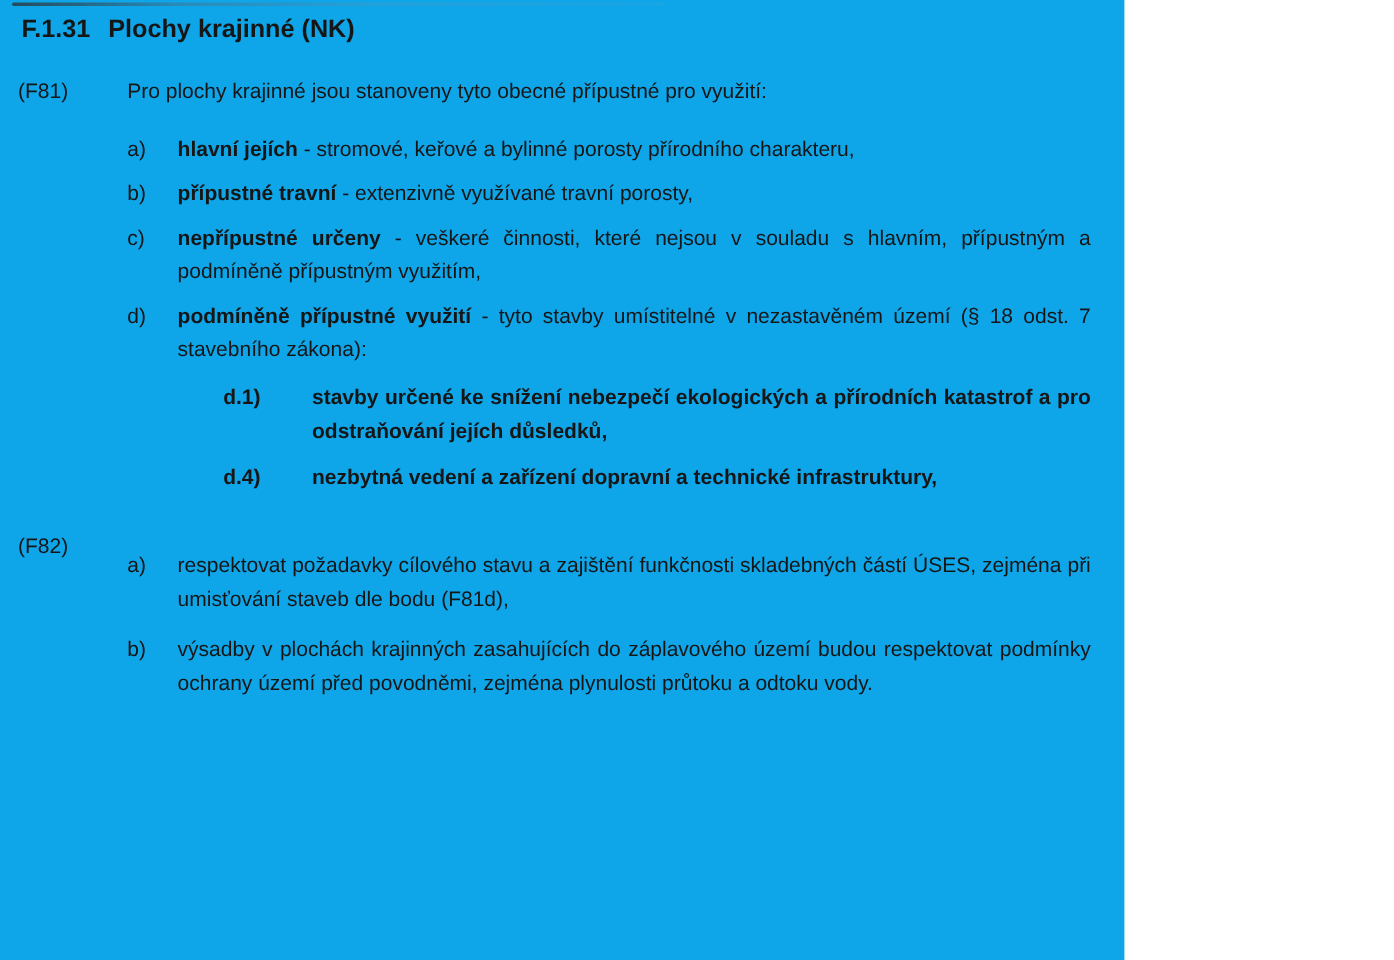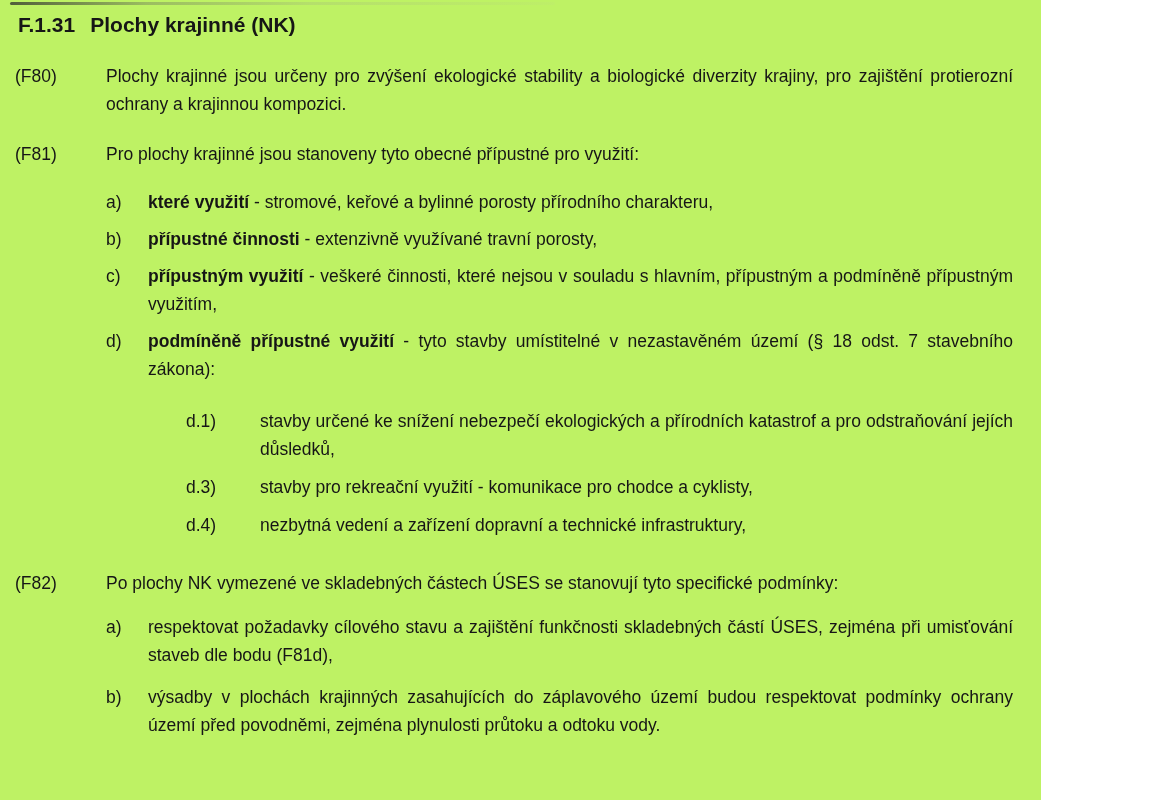--- a/index.html
+++ b/index.html
@@ -1,23 +1,23 @@
 <!DOCTYPE html>
 <html lang="cs"><head>
 <meta charset="utf-8">
 <style>
   html, body { margin: 0; padding: 0; background: #ffffff; }
   body { font-family: "Liberation Sans", "DejaVu Sans", sans-serif; color: #161616; }
 
   .page {
     position: relative;
-    width: 1041px;
+    width: 937px;
     height: 800px;
     box-sizing: border-box;
-    background: #bef264;
+    background: #0ea5e9;
     padding: 13px 28px 0 15px;
     overflow: hidden;
   }
 
   
   .scan-artifact {
     position: absolute;
     top: 2px; left: 10px;
     width: 545px; height: 3px;
     background: linear-gradient(to right,
@@ -49,95 +49,84 @@
   .para-f81 .items { margin-top: 20px; }
   .para-f82 { margin-top: 20px; }
   .para-f82 .items { margin-top: 16px; }
 
   .item { display: grid; grid-template-columns: 42px 1fr; margin-bottom: 9px; }
   .imarker { display: block; }
   .itext b { font-weight: bold; }
 
   .para-f82 .item { margin-bottom: 14px; }
 
-  .subitems { margin-left: 80px; margin-top: 24px; }
+  .subitems { margin-left: 80px; margin-top: 12px; font-weight: bold; }
   .subitem { display: grid; grid-template-columns: 74px 1fr; margin-bottom: 10px; }
 
   .closing { margin-left: 80px; }
 </style>
 </head>
 <body>
 
 <div class="page">
 
   <div class="scan-artifact"></div>
 
   <h1 class="heading">
     <span>F.1.31</span>
     <span>Plochy krajinné (NK)</span>
   </h1>
 
-  <section class="para para-f80">
-    <div class="plabel">(F80)</div>
-    <div class="pbody">
-      <p class="just">Plochy krajinné jsou určeny pro zvýšení ekologické stability a biologické diverzity krajiny, pro zajištění protierozní ochrany a krajinnou kompozici.</p>
-    </div>
-  </section>
 
   <section class="para para-f81">
     <div class="plabel">(F81)</div>
     <div class="pbody">
       <p>Pro plochy krajinné jsou stanoveny tyto obecné přípustné pro využití:</p>
 
       <div class="items">
 
         <div class="item">
           <span class="imarker">a)</span>
-          <p class="itext just"><b>které využití</b><span> - stromové, keřové a bylinné porosty přírodního charakteru,</span></p>
+          <p class="itext just"><b>hlavní jejích</b><span> - stromové, keřové a bylinné porosty přírodního charakteru,</span></p>
         </div>
 
         <div class="item">
           <span class="imarker">b)</span>
-          <p class="itext just"><b>přípustné činnosti</b><span> - extenzivně využívané travní porosty,</span></p>
+          <p class="itext just"><b>přípustné travní</b><span> - extenzivně využívané travní porosty,</span></p>
         </div>
 
         <div class="item">
           <span class="imarker">c)</span>
-          <p class="itext just"><b>přípustným využití</b><span> - veškeré činnosti, které nejsou v souladu s hlavním, přípustným a podmíněně přípustným využitím,</span></p>
+          <p class="itext just"><b>nepřípustné určeny</b><span> - veškeré činnosti, které nejsou v souladu s hlavním, přípustným a podmíněně přípustným využitím,</span></p>
         </div>
 
         <div class="item">
           <span class="imarker">d)</span>
           <p class="itext just"><b>podmíněně přípustné využití</b><span> - tyto stavby umístitelné v nezastavěném území (§ 18 odst. 7 stavebního zákona):</span></p>
         </div>
 
         <div class="subitems">
           <div class="subitem">
             <span>d.1)</span>
             <p class="just">stavby určené ke snížení nebezpečí ekologických a přírodních katastrof a pro odstraňování jejích důsledků,</p>
-          </div>
-          <div class="subitem">
-            <span>d.3)</span>
-            <p class="just">stavby pro rekreační využití - komunikace pro chodce a cyklisty,</p>
           </div>
           <div class="subitem">
             <span>d.4)</span>
             <p class="just">nezbytná vedení a zařízení dopravní a technické infrastruktury,</p>
           </div>
         </div>
 
 
       </div>
     </div>
   </section>
 
   <section class="para para-f82">
     <div class="plabel">(F82)</div>
     <div class="pbody">
-      <p>Po plochy NK vymezené ve skladebných částech ÚSES se stanovují tyto specifické podmínky:</p>
 
       <div class="items">
         <div class="item">
           <span class="imarker">a)</span>
           <p class="itext just">respektovat požadavky cílového stavu a zajištění funkčnosti skladebných částí ÚSES, zejména při umisťování staveb dle bodu (F81d),</p>
         </div>
         <div class="item">
           <span class="imarker">b)</span>
           <p class="itext just">výsadby v plochách krajinných zasahujících do záplavového území budou respektovat podmínky ochrany území před povodněmi, zejména plynulosti průtoku a odtoku vody.</p>
         </div>

